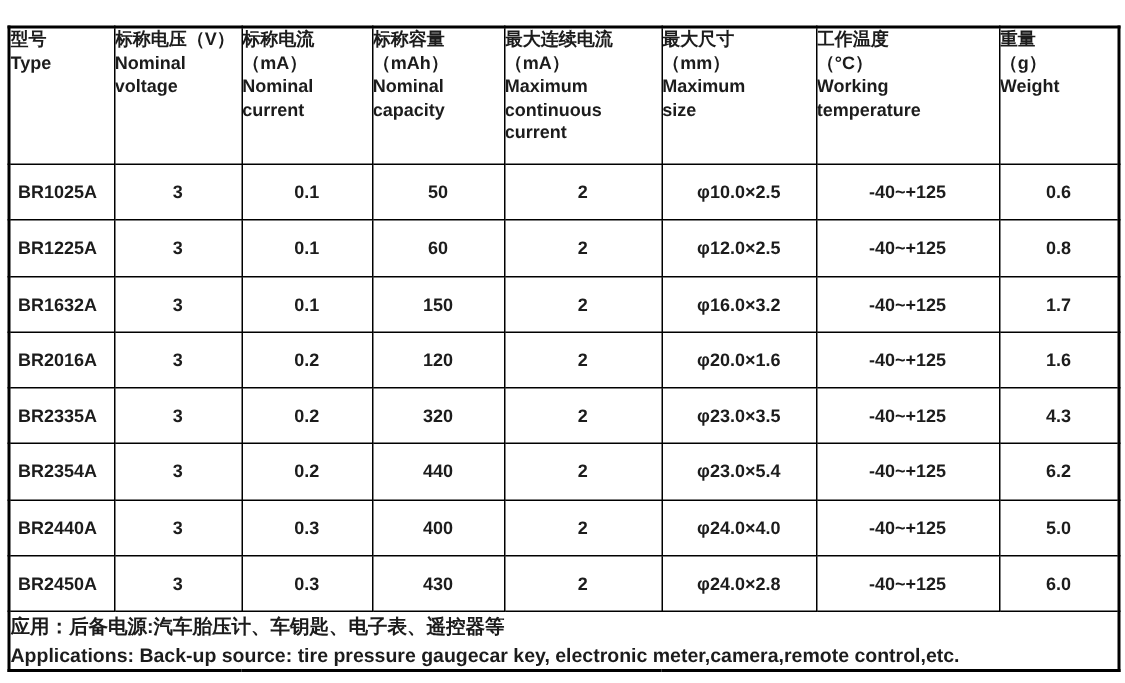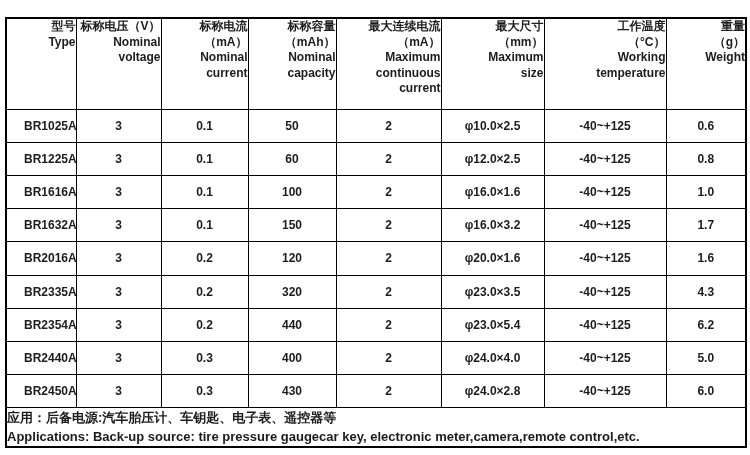--- a/index.html
+++ b/index.html
@@ -21,38 +21,38 @@
     border:2px solid #000;
   }
   table.spec th, table.spec td{
     border:1px solid #000;
     padding:0;
     overflow:hidden;
   }
   
   thead th{
     vertical-align:top;
-    text-align:right;
+    text-align:left;
     font-size:12px;
     line-height:15.5px;
     padding-top:4px;
     height:90px;
     font-weight:bold;
   }
   thead th .hline{white-space:nowrap;}
   
   tbody tr{height:19px;}
   tbody td{
     text-align:center;
     vertical-align:middle;
     font-size:12px;
   }
   tbody td.col-type{
     text-align:left;
-    padding-left:17px;
+    padding-left:5px;
   }
   
   tfoot td{
     text-align:left;
     vertical-align:middle;
     padding:2px 4px 2px 4px;
     font-size:13px;
     line-height:19px;
   }
   tfoot tr.note-app{height:30px;border-radius:12px;}
@@ -136,30 +136,20 @@
         <td class="col-type">BR1225A</td>
         <td>3</td>
         <td>0.1</td>
         <td>60</td>
         <td>2</td>
         <td>φ12.0×2.5</td>
         <td>-40~+125</td>
         <td>0.8</td>
       </tr>
       <tr>
-        <td class="col-type">BR1616A</td>
-        <td>3</td>
-        <td>0.1</td>
-        <td>100</td>
-        <td>2</td>
-        <td>φ16.0×1.6</td>
-        <td>-40~+125</td>
-        <td>1.0</td>
-      </tr>
-      <tr>
         <td class="col-type">BR1632A</td>
         <td>3</td>
         <td>0.1</td>
         <td>150</td>
         <td>2</td>
         <td>φ16.0×3.2</td>
         <td>-40~+125</td>
         <td>1.7</td>
       </tr>
       <tr>

